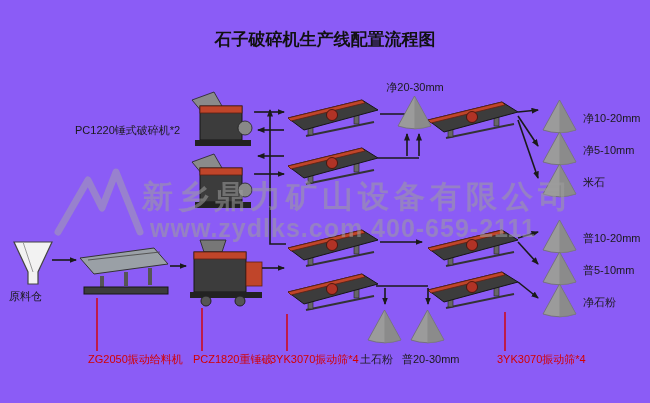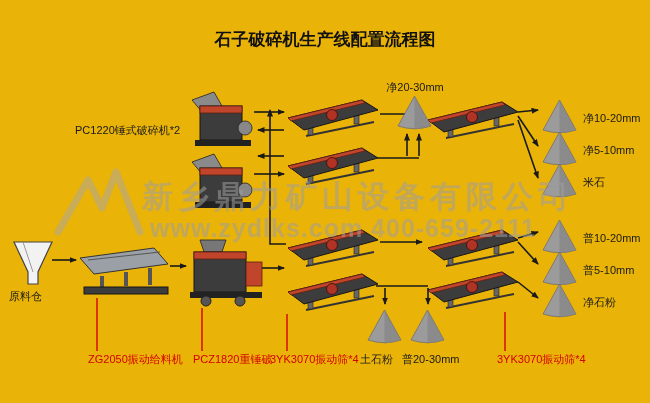--- a/index.html
+++ b/index.html
@@ -1,16 +1,16 @@
 <!DOCTYPE html>
 <html style="--label-red: #d40000; --machine-body: #3c3c3c; --machine-accent: #c0452a; --cone-fill: #9b9b9b; --watermark: #9e9e9e;"><head>
 <meta charset="utf-8">
 <style>
   html,body{margin:0;padding:0;background:#ffffff;}
-  #stage{position:relative;width:650px;height:403px;background:#eab308;overflow:hidden;
+  #stage{position:relative;width:650px;height:403px;background:#8b5cf6;overflow:hidden;
          font-family:"Liberation Sans", sans-serif;}
   text{font-family:"Liberation Sans", sans-serif;}
   .t    {font-size:11px; fill:#1a1a1a;}
   .t-red{font-size:11px; fill:var(--label-red,#d40000);}
   .title{font-size:17px; font-weight:bold; fill:#111;}
   .wm   {fill:var(--watermark,#9e9e9e); opacity:.55; font-weight:bold;}
   .flow {stroke:#1a1a1a; stroke-width:1.6; fill:none;}
   .redline{stroke:var(--label-red,#d40000); stroke-width:1.4;}
   .mbody{fill:var(--machine-body,#3c3c3c); stroke:#161616; stroke-width:1;}
   .macc {fill:var(--machine-accent,#c0452a); stroke:#5e1f12; stroke-width:.8;}

